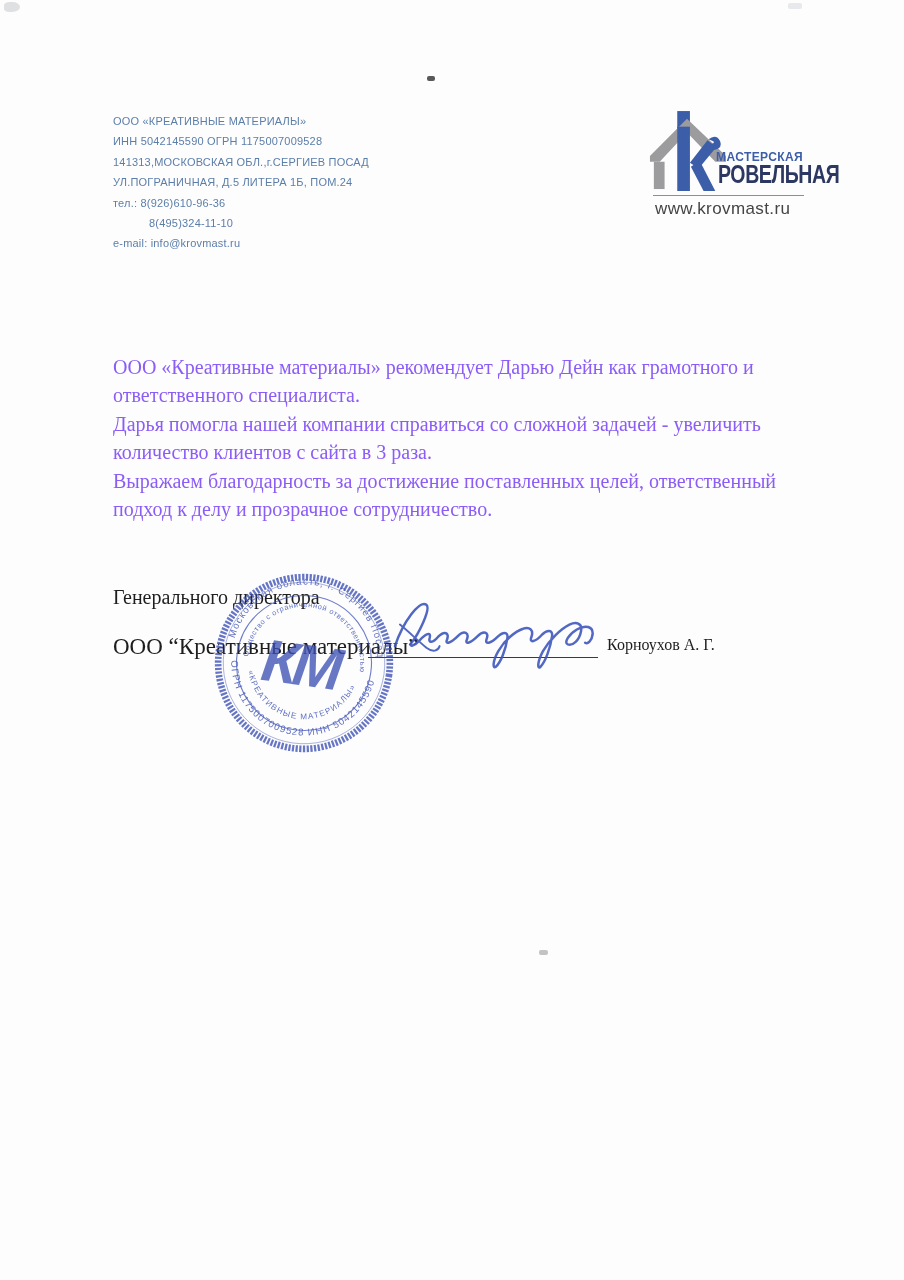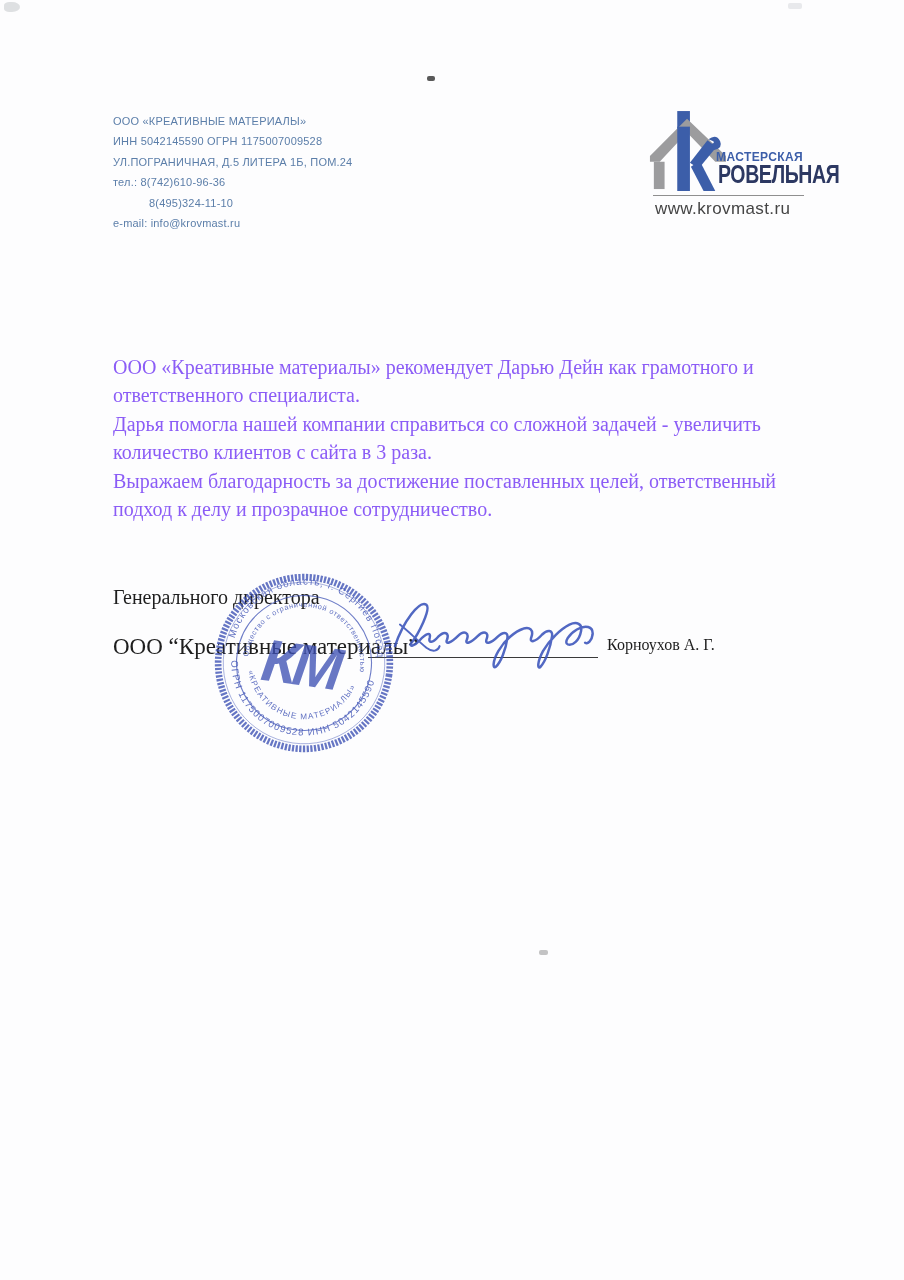--- a/index.html
+++ b/index.html
@@ -88,22 +88,23 @@
 <div class="page">
 
   <div class="speck speck3"></div>
   <div class="speck speck4"></div>
   <div class="speck speck1"></div>
   <div class="speck speck2"></div>
 
   <div class="company-block">
     <div>ООО «КРЕАТИВНЫЕ МАТЕРИАЛЫ»</div>
     <div>ИНН 5042145590 ОГРН 1175007009528</div>
+    <div>141313,МОСКОВСКАЯ ОБЛ.,г.СЕРГИЕВ ПОСАД</div>
     <div>УЛ.ПОГРАНИЧНАЯ, Д.5 ЛИТЕРА 1Б, ПОМ.24</div>
-    <div>тел.: 8(742)610-96-36</div>
+    <div>тел.: 8(926)610-96-36</div>
     <div class="indent">8(495)324-11-10</div>
     <div>e-mail: info@krovmast.ru</div>
   </div>
 
   <div class="logo">
     <svg width="78" height="84" viewBox="0 0 80 86">
 
       <rect x="30" y="1" width="13" height="18" fill="#3c5ea9"></rect>
 
       <polygon points="40,9 80,47 80,53 69,53 40,23 12,53 2,53 2,47" fill="#9c9c9e"></polygon>

